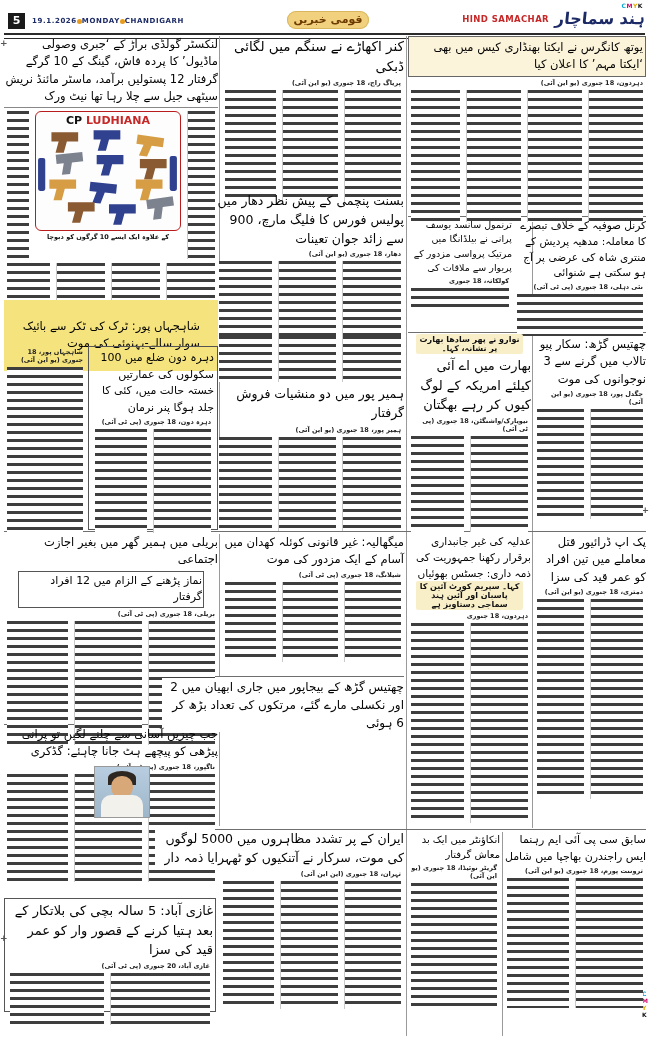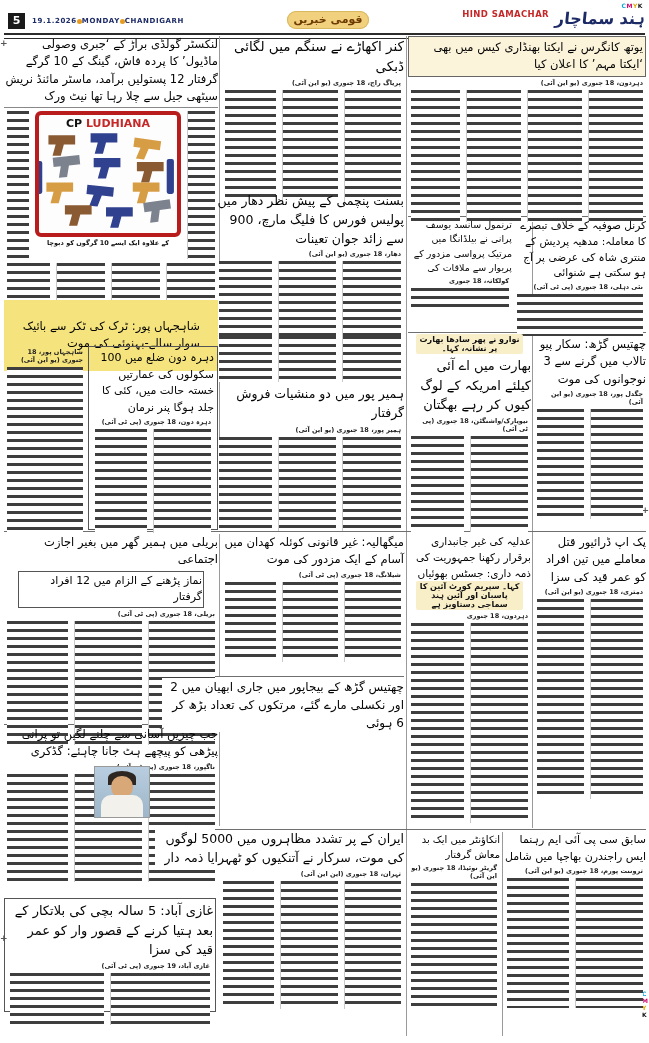--- a/index.html
+++ b/index.html
@@ -8,21 +8,21 @@
   
   .hdr{position:absolute;left:4px;top:13px;width:641px;height:19px}
   .pgno{position:absolute;left:4px;top:0;width:17px;height:16px;background:#1a1a1a;color:#fff;
         font-weight:bold;font-size:11px;text-align:center;line-height:16px}
   .edition{position:absolute;left:28px;top:4px;font-size:7px;font-weight:bold;color:var(--masthead_navy);
         letter-spacing:.6px;display:flex;align-items:center;}
   .dot{width:5px;height:5px;border-radius:50%;background:var(--bullet_orange);display:inline-block}
   .badge{position:absolute;left:283px;top:-2px;width:82px;height:18px;background:var(--badge_bg);
         border-radius:9px;color:var(--badge_text);font-weight:bold;font-size:11px;text-align:center;
         line-height:18px;direction:rtl;box-shadow:0 0 0 1px #d9b75e inset}
-  .mast{position:absolute;right:0;top:-4px;display:flex;align-items:flex-start;gap:6px}
+  .mast{position:absolute;right:0;top:-4px;display:flex;align-items:center;gap:6px}
   .mast-en{color:var(--masthead_red);font-weight:bold;font-size:8.5px;letter-spacing:.4px}
   .mast-ur{color:var(--masthead_navy);font-weight:bold;font-size:16px;direction:rtl;transform:skewX(-6deg)}
   .dblrule{position:absolute;left:4px;top:33px;width:641px;height:3px;
         border-top:2px solid #2b2b2b;border-bottom:1px solid #2b2b2b}
   
   .cmyk{position:absolute;right:6px;top:2px;font-size:6px;font-weight:bold;letter-spacing:.5px}
   .cmyk-v{position:absolute;right:1px;top:990px;font-size:6px;font-weight:bold;line-height:7px;
         display:flex;flex-direction:column}
   .c-c{color:#00a5d9}.c-m{color:#d4006a}.c-y{color:#e0a800}.c-k{color:#111}
   .plus{position:absolute;color:#555;font-size:9px;font-weight:bold}
@@ -38,21 +38,21 @@
   .boxed{border:1px solid #555;padding:3px}
   .ylw{background:var(--highlight_yellow)}
   .kick{direction:rtl;text-align:center;font-size:8px;font-weight:bold;background:var(--kicker_cream);
         margin:0 8px 2px;padding:1px 2px;border-radius:2px}
   
   #lancaster{left:4px;top:36px;width:214px;height:260px}
   #lancaster .hl{font-size:11.5px;border-bottom:1px solid #888;padding-bottom:2px}
   .lz-mid{display:flex;direction:rtl;height:148px;margin-top:3px}
   .lz-c1{width:48px}.lz-c3{width:12px}
   .cp-wrap{width:146px;margin:0 3px}
-  .cp-panel{height:118px;border:4px solid #b91c1c;border-radius:6px;background:#fdfdfd;overflow:hidden}
+  .cp-panel{height:118px;border:1px solid #b91c1c;border-radius:6px;background:#fdfdfd;overflow:hidden}
   .cp-head{text-align:center;font-weight:bold;font-size:11px;padding-top:2px}
   .cp-head .cp{color:#111}.cp-head .lud{color:var(--masthead_red)}
   .cp-cap{direction:rtl;text-align:center;font-size:6.5px;font-weight:bold;margin-top:2px}
   .lz-bot{margin-top:4px}
   
   #kumbh{left:222px;top:36px;width:182px;height:145px}
   #kumbh .hl{font-size:13.5px}
   #youth{left:408px;top:36px;width:238px;height:176px}
   #youth .hl{font-size:11.5px;background:#fbf3da;border:1px solid #666;padding:2px}
   #sofia{left:514px;top:218px;width:132px;height:112px}
@@ -352,21 +352,21 @@
       <div class="cols" style="height:128px">
         <div class="col"></div>
         <div class="col"></div>
         <div class="col"></div>
       </div>
     </div>
   </div>
 
   <div class="art" id="ghaziabad">
     <div class="hl">غازی آباد: 5 سالہ بچی کی بلاتکار کے بعد ہتیا کرنے کے قصور وار کو عمر قید کی سزا</div>
-    <div class="dl">غازی آباد، 19 جنوری (پی ٹی آئی)</div>
+    <div class="dl">غازی آباد، 20 جنوری (پی ٹی آئی)</div>
     <div class="cols" style="height:52px">
       <div class="col"></div>
       <div class="col"></div>
     </div>
   </div>
 
   <div class="art" id="encounter">
     <div class="hl">انکاؤنٹر میں ایک بد معاش گرفتار</div>
     <div class="dl">گریٹر نوئیڈا، 18 جنوری (یو این آئی)</div>
     <div class="col" style="height:128px"></div>

